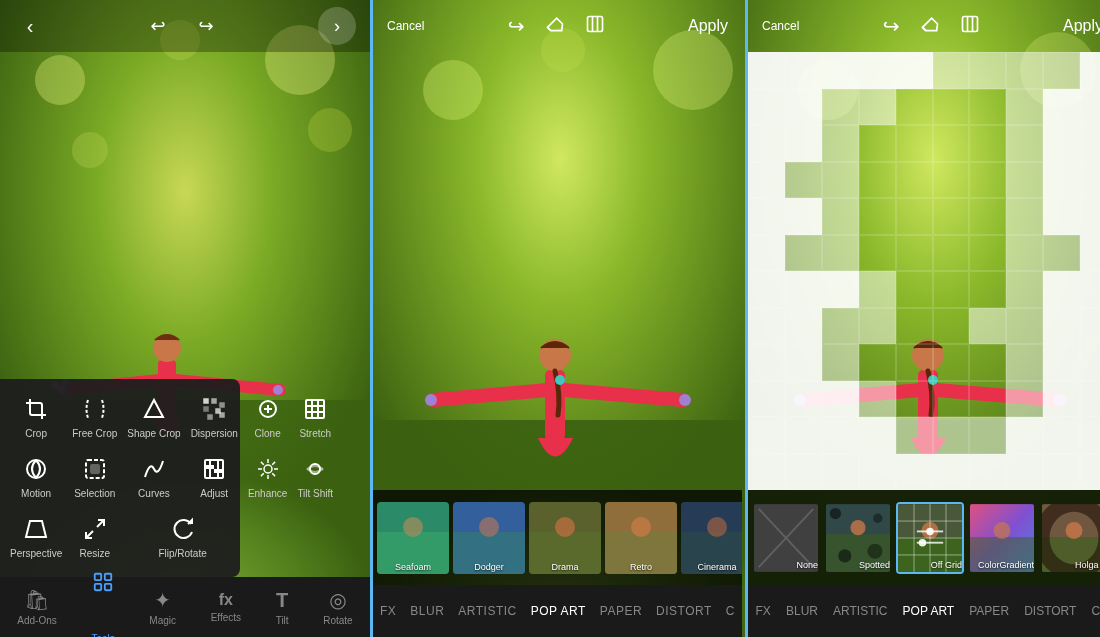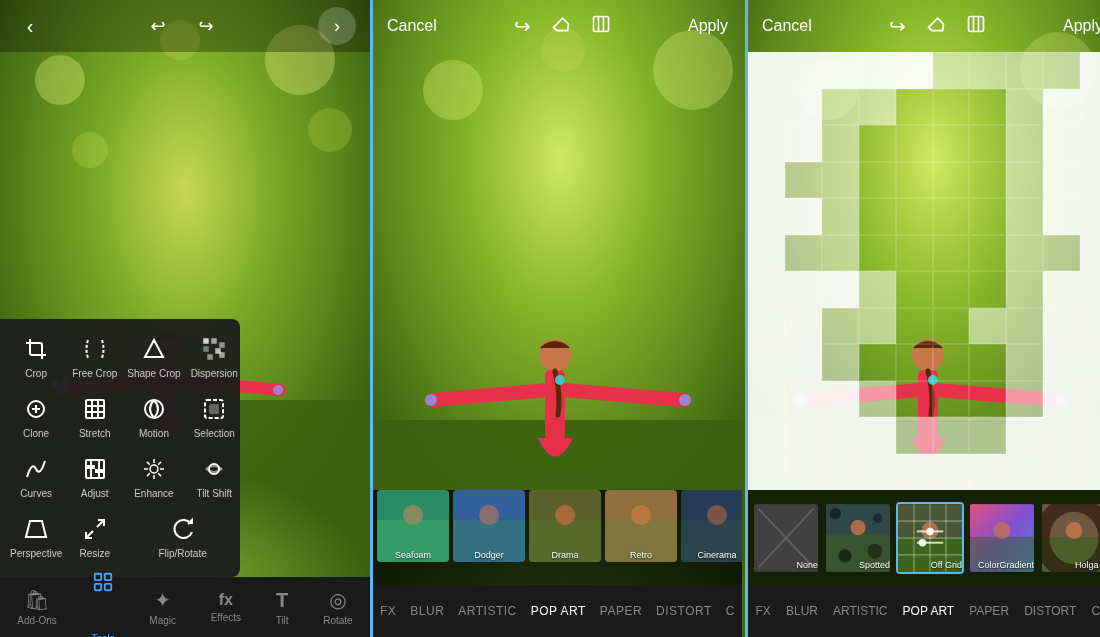--- a/index.html
+++ b/index.html
@@ -63,21 +63,21 @@
       position: absolute;
       bottom: 60px;
       left: 0;
       width: 240px;
       background: rgba(30,30,30,0.95);
       border-radius: 0 8px 8px 0;
       padding: 10px 6px;
     }
     .tools-grid {
       display: grid;
-      grid-template-columns: repeat(4, 1fr);
+      grid-template-columns: repeat(6, 1fr);
       gap: 2px;
     }
     .tool-item {
       display: flex;
       flex-direction: column;
       align-items: center;
       justify-content: center;
       padding: 8px 4px;
       cursor: pointer;
       color: white;
@@ -147,21 +147,21 @@
       height: 52px;
       display: flex;
       align-items: center;
       justify-content: space-between;
       padding: 0 14px;
       background: rgba(0,0,0,0.0);
       z-index: 10;
     }
     .edit-cancel {
       color: white;
-      font-size: 16px;
+      font-size: 12px;
       background: none;
       border: none;
       cursor: pointer;
     }
     .edit-icons {
       display: flex; gap: 20px; align-items: center;
     }
     .edit-icon {
       color: white;
       font-size: 18px;
@@ -175,21 +175,21 @@
     }
 
     
     .filter-strip {
       position: absolute;
       bottom: 52px;
       left: 0; right: 0;
       height: 95px;
       background: rgba(0,0,0,0.75);
       display: flex;
-      align-items: flex-start;
+      align-items: center;
       padding: 0 4px;
       gap: 4px;
       overflow: hidden;
     }
     .filter-thumb {
       flex-shrink: 0;
       width: 72px;
       height: 72px;
       border-radius: 4px;
       position: relative;

